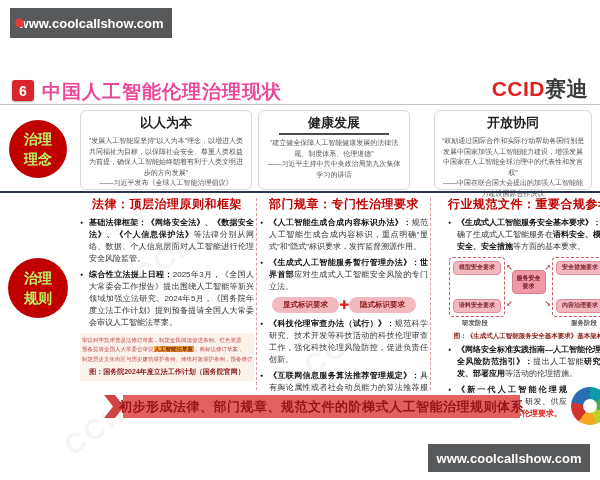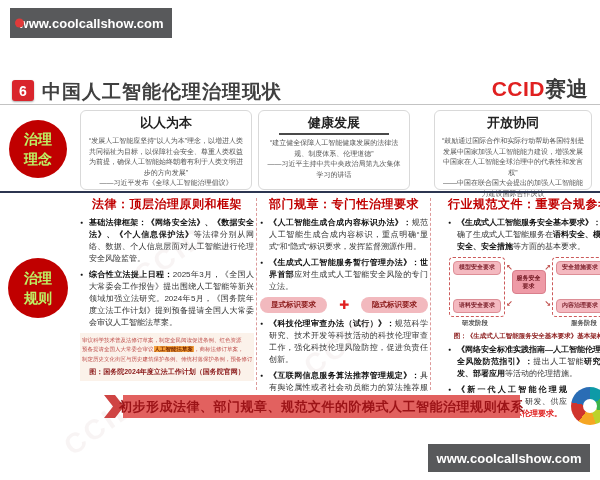--- a/index.html
+++ b/index.html
@@ -16,21 +16,21 @@
            justify-content:center; font-size:13px; font-weight:bold; }
   .badge.top { left:10px; top:8px; width:162px; height:30px; }
   .badge.bottom { left:428px; top:444px; width:162px; height:28px; }
   .badge .dot { position:absolute; left:5px; top:50%; transform:translateY(-50%);
                 width:9px; height:9px; border-radius:50%; background:#e03a3a; }
   
   .header-num { position:absolute; left:12px; top:80px; width:22px; height:21px; background:#d9252c;
                 color:#fff; font-weight:bold; font-size:14px; display:flex; align-items:center;
                 justify-content:center; border-radius:3px; box-shadow:0 1px 2px rgba(0,0,0,.35); }
   .header-title { position:absolute; left:42px; top:79px; font-size:19px; font-weight:bold;
-                  color:#404040; letter-spacing:1px; }
+                  color:#ec4899; letter-spacing:1px; }
   .logo { position:absolute; right:12px; top:75px; font-size:21px; font-weight:bold; letter-spacing:0.5px; }
   .logo .en { color:#e02020; } .logo .cn { color:#3a3a3a; }
   .header-rule { position:absolute; left:0; top:104px; width:600px; height:1px; background:#c3c3c3; }
   
   .circle { position:absolute; background:#c00000; border-radius:50%; color:#bef264; font-weight:bold;
             display:flex; flex-direction:column; align-items:center; justify-content:center;
             font-size:14px; line-height:1.45; text-align:center; }
   .circle.c1 { left:9px; top:120px; width:58px; height:58px; }
   .circle.c2 { left:8px; top:258px; width:60px; height:60px; }
   
@@ -58,21 +58,21 @@
             margin-bottom:4px; text-align:justify; }
   .bullet::before { content:"●"; position:absolute; left:0; top:2px; font-size:5px; color:#111; }
   .lead, .em { font-weight:bold; color:#111; }
   .hl-red { color:#e02020; font-weight:bold; }
   
   .figure { background:#fbf2ea; padding:3px 2px 4px; margin-top:2px; }
   .fig-line { font-size:5.5px; color:#c0504d; line-height:1.7; white-space:nowrap; overflow:hidden; }
   .fig-hl { background:#f6a13c; color:#7a2a00; font-weight:bold; padding:0 1px; }
   .fig-caption { font-size:7px; color:#8b1a1a; font-weight:bold; text-align:center; margin-top:3px; }
   
-  .pills { display:flex; align-items:center; justify-content:space-between; margin:1px 0 5px; }
+  .pills { display:flex; align-items:center; justify-content:center; margin:1px 0 5px; }
   .pill { background:#f2b9be; color:#8b1a1a; font-size:7.5px; font-weight:bold;
           padding:3px 11px; border-radius:10px; white-space:nowrap; }
   .plus { color:#e02020; font-weight:bold; font-size:12px; }
   
   .diagram { position:relative; height:74px; margin:1px 0 1px; }
   .dgroup { position:absolute; top:0; width:56px; height:60px; border:1px dashed #cc5a5a; border-radius:4px;
             padding:3px; display:flex; flex-direction:column; justify-content:space-between; }
   .dgroup.gl { left:1px; } .dgroup.gr { right:1px; }
   .dbox { background:#f4b9c0; border:1px solid #dd8e96; border-radius:4px; color:#7c1f2a;
           font-size:6px; font-weight:bold; text-align:center; padding:2px 1px; line-height:1.3; }

